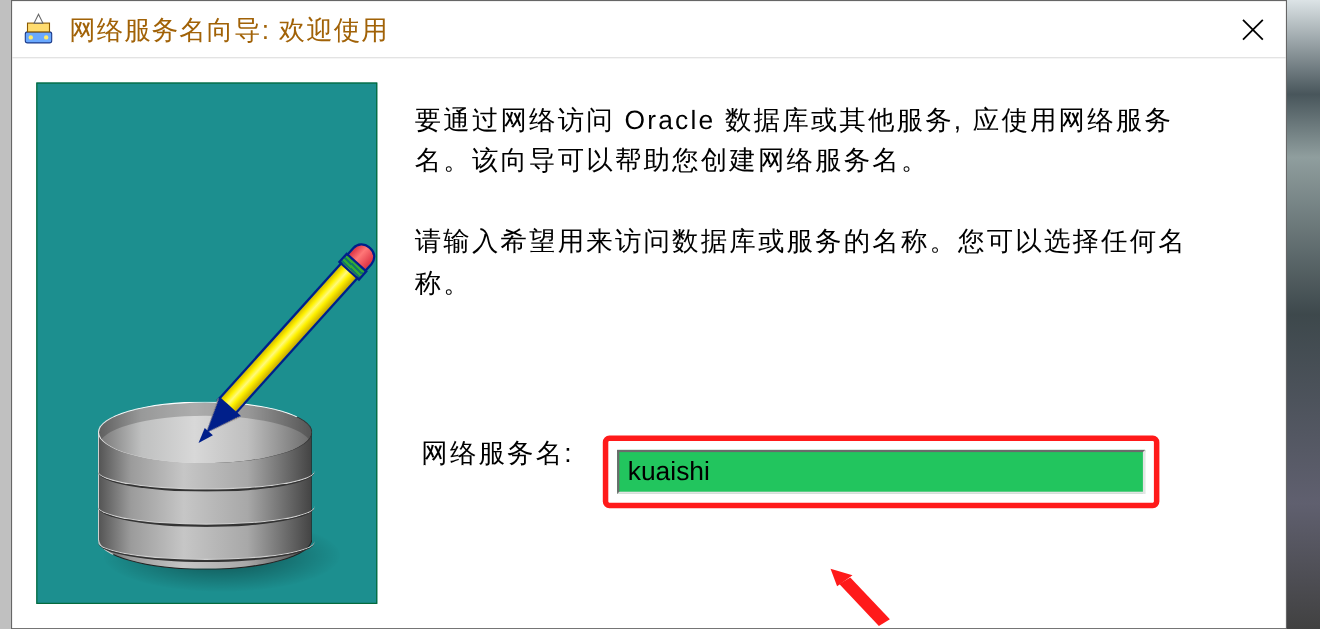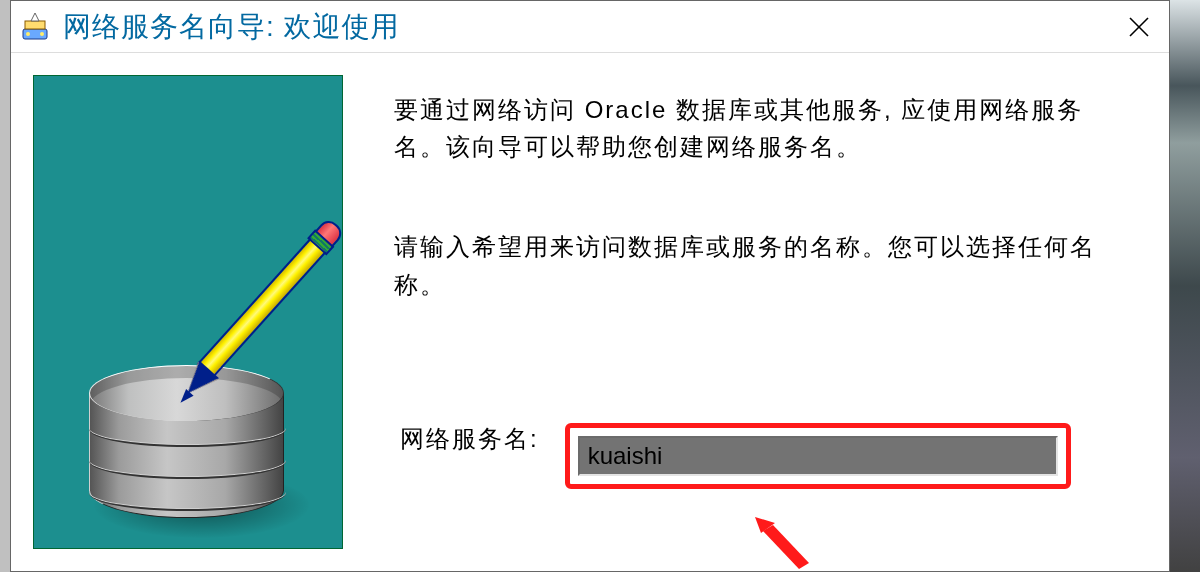--- a/index.html
+++ b/index.html
@@ -22,37 +22,37 @@
       height: 52px;
       padding: 0 8px;
       border-bottom: 1px solid #ddd;
     }
     .title-icon {
       width: 32px; height: 32px;
       margin-right: 12px;
       flex: 0 0 auto;
     }
     .title-text {
-      font-size: 28px; color: #0369a1;
+      font-size: 24px; color: #a16207;
       flex: 1 1 auto;
       letter-spacing: 1px;
     }
     .close-btn {
       width: 44px; height: 44px;
       display: flex; align-items: center; justify-content: center;
       cursor: default;
     }
     .close-btn svg { width: 24px; height: 24px; }
 
     
     .content {
       display: flex;
       height: calc(100% - 52px);
       padding: 22px;
-      gap: 45px;
+      gap: 28px;
     }
     .side-image {
       width: 310px;
       flex: 0 0 310px;
       background: #1c8f8f;
       position: relative;
       border: 1px solid #063;
     }
     
     .cyl {
@@ -157,42 +157,42 @@
     .form {
       flex: 1 1 auto;
       padding: 16px 30px 0 6px;
       color: #000;
     }
     .para {
       font-size: 24px;
       line-height: 1.55;
       letter-spacing: 2px;
     }
-    .para2 { margin-top: 63px; }
+    .para2 { margin-top: 36px; }
     .input-row {
       display: flex; align-items: flex-start;
       margin-top: 120px;
       margin-left: 6px;
       gap: 26px;
     }
     .input-label {
       font-size: 24px;
       letter-spacing: 2px;
     }
     .input-wrap {
       position: relative;
       padding: 8px;
       border: 5px solid #ff1a1a;
       border-radius: 6px;
     }
     .text-input {
       width: 480px; height: 40px;
       font-size: 24px;
       padding: 2px 8px;
-      background: #737373;
+      background: #22c55e;
       border-top: 2px solid #6b6b6b;
       border-left: 2px solid #6b6b6b;
       border-right: 2px solid #e4e4e4;
       border-bottom: 2px solid #e4e4e4;
       outline: none;
       font-family: Arial, sans-serif;
     }
     .arrow-annot {
       position: absolute;
       right: 350px; bottom: 0;

